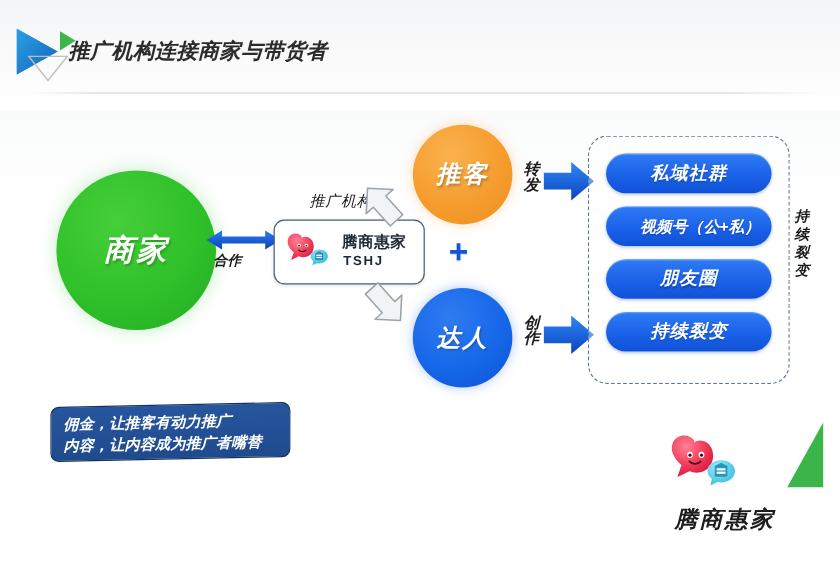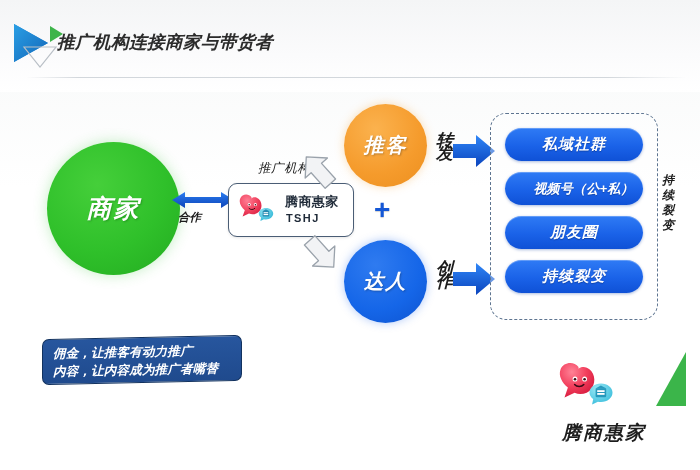--- a/index.html
+++ b/index.html
@@ -109,21 +109,21 @@
   }
   #plus-sign {
     position: absolute; left: 374px; top: 196px;
     font-size: 28px; font-weight: 900; color: #1457d6; line-height: 1;
     text-shadow: 0 1px 1px rgba(0,0,0,.18);
   }
 
   
   .flow-label {
     position: absolute; width: 14px;
-    font-size: 17px; font-weight: 700; color: #1c1c1c;
+    font-size: 13px; font-weight: 700; color: #1c1c1c;
     line-height: 13px; text-align: center; font-style: italic;
   }
   #forward-label { left: 436px; top: 134px; }
   #create-label  { left: 436px; top: 262px; }
   #forward-arrow { position: absolute; left: 453px; top: 134px; width: 42px; height: 34px; }
   #create-arrow  { position: absolute; left: 453px; top: 262px; width: 42px; height: 34px; }
 
   
   #channels-box {
     position: absolute; left: 490px; top: 113px; width: 166px; height: 205px;

